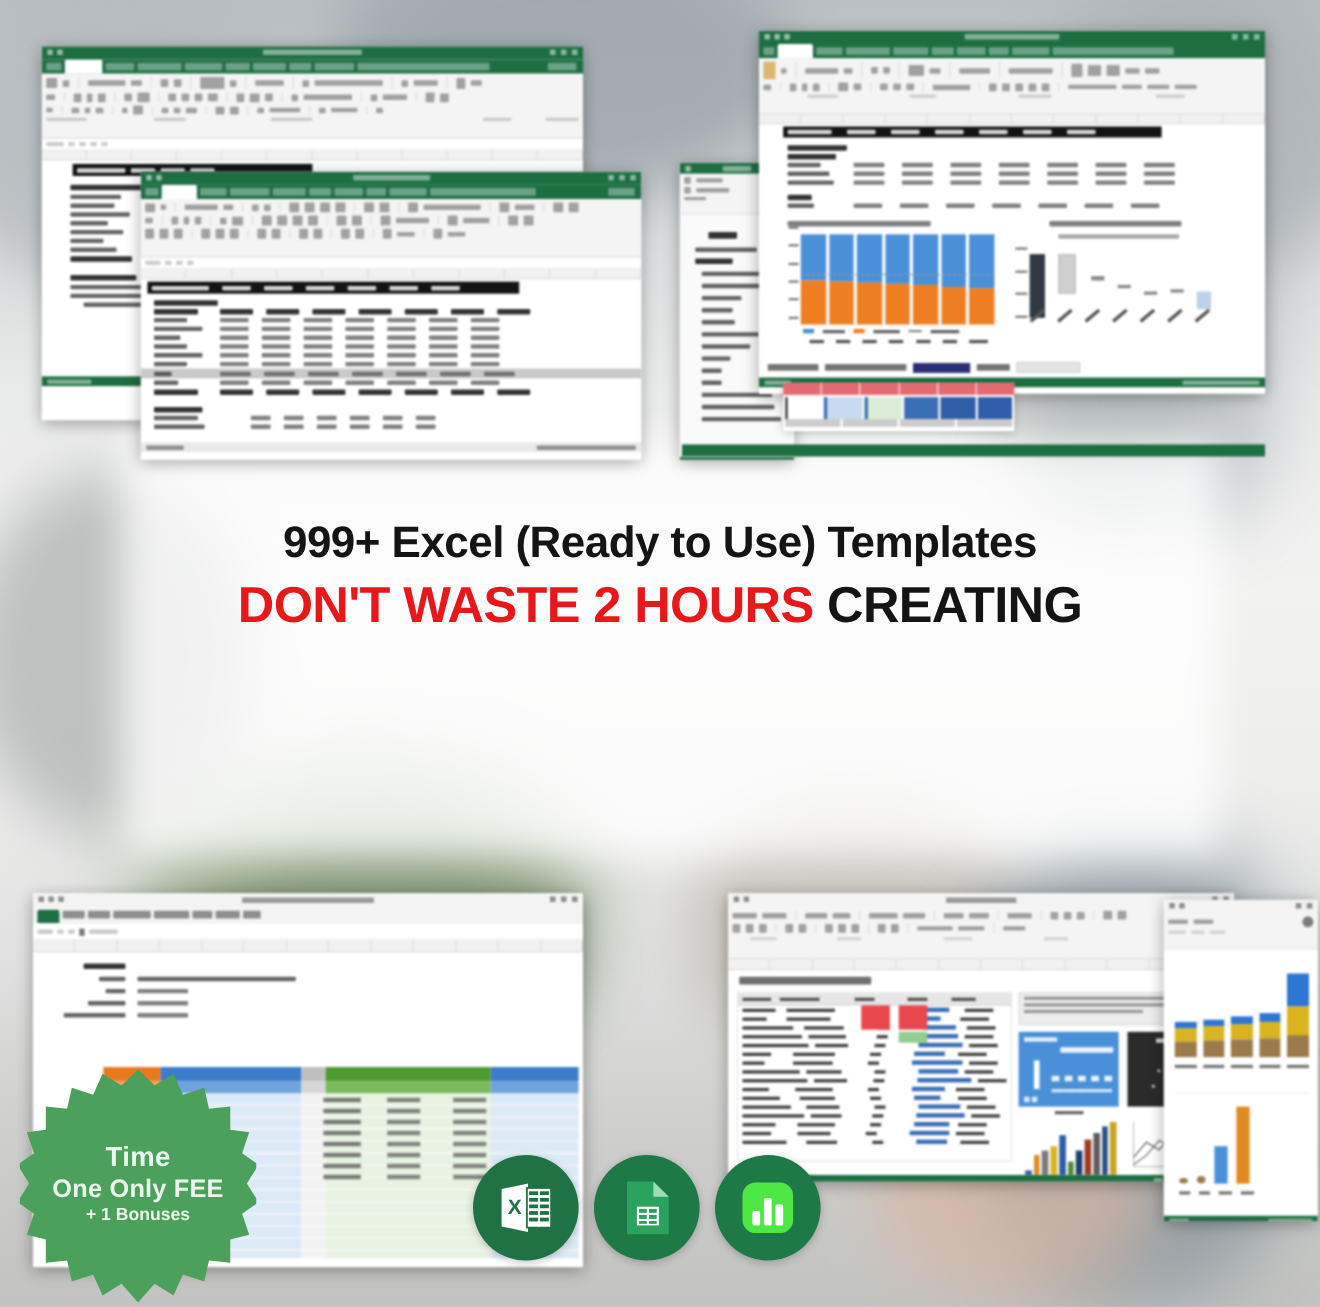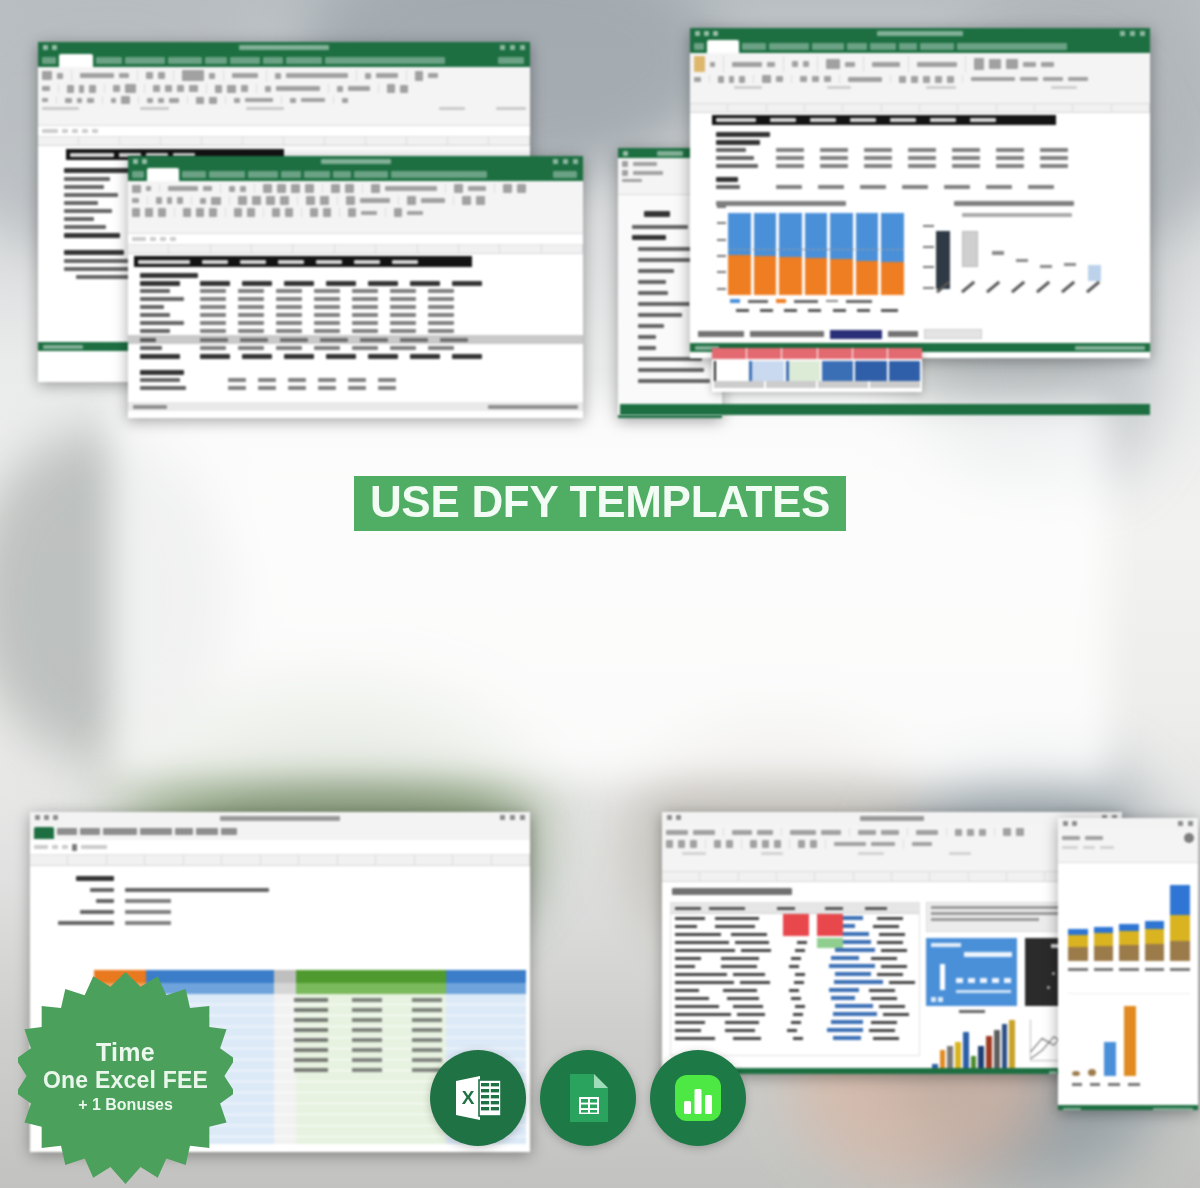--- a/index.html
+++ b/index.html
@@ -939,22 +939,24 @@
       <i style="flex:1;background:#9a9a9a;opacity:.5"></i>
         <i style="flex:1;background:#9a9a9a;opacity:.5"></i>
       <i style="flex:1;background:#9a9a9a;opacity:.5"></i>
         <i style="flex:1;background:#9a9a9a;opacity:.5"></i>
     </div>
   </div>
 
   <div style="position:absolute;left:620px;top:404px;width:530px;height:11px;background:#1d6f42;filter:blur(1px);"></div>
 
   <div class="headline">
-    <div class="h-line4">
-      <span class="h-band">USE DFY TEMPLATES</span>
+    <div class="h-line1">999+ Excel (Ready to Use) Templates</div>
+    <div class="h-line2">
+      <span class="h-red">DON'T WASTE 2 HOURS</span>
+      <span>CREATING</span>
     </div>
   </div>
 
   <div class="win blurwrap2" style="left:30px;top:812px;width:500px;height:340px;">
     <div class="win-title" style="background:#f3f3f3;height:14px;">
       <span class="tl">
           <i style="background:#8e8e8e"></i>
           <i style="background:#8e8e8e"></i>
           <i style="background:#8e8e8e"></i>
         </span>
@@ -1470,21 +1472,21 @@
     <div class="statusbar" style="height:10px">
       <i style="width:18px"></i>
         <i style="width:40px"></i>
     </div>
   </div>
 
   <div class="badge">
     <div class="star"></div>
     <div class="inner">
       <div class="only">Time</div>
-      <div class="fee">One Excel FEE</div>
+      <div class="fee">One Only FEE</div>
       <div class="bonus">+ 1 Bonuses</div>
     </div>
   </div>
 
   <div class="apps">
 
     <div class="app excel">
       <svg width="56" height="56" viewBox="0 0 56 56">
         <path d="M6 11 L30 6 L30 50 L6 45 Z" fill="#ffffff"></path>
         <text x="18" y="34" font-family="Liberation Sans, sans-serif" font-size="19" font-weight="bold" fill="#1f7244" text-anchor="middle">X</text>

